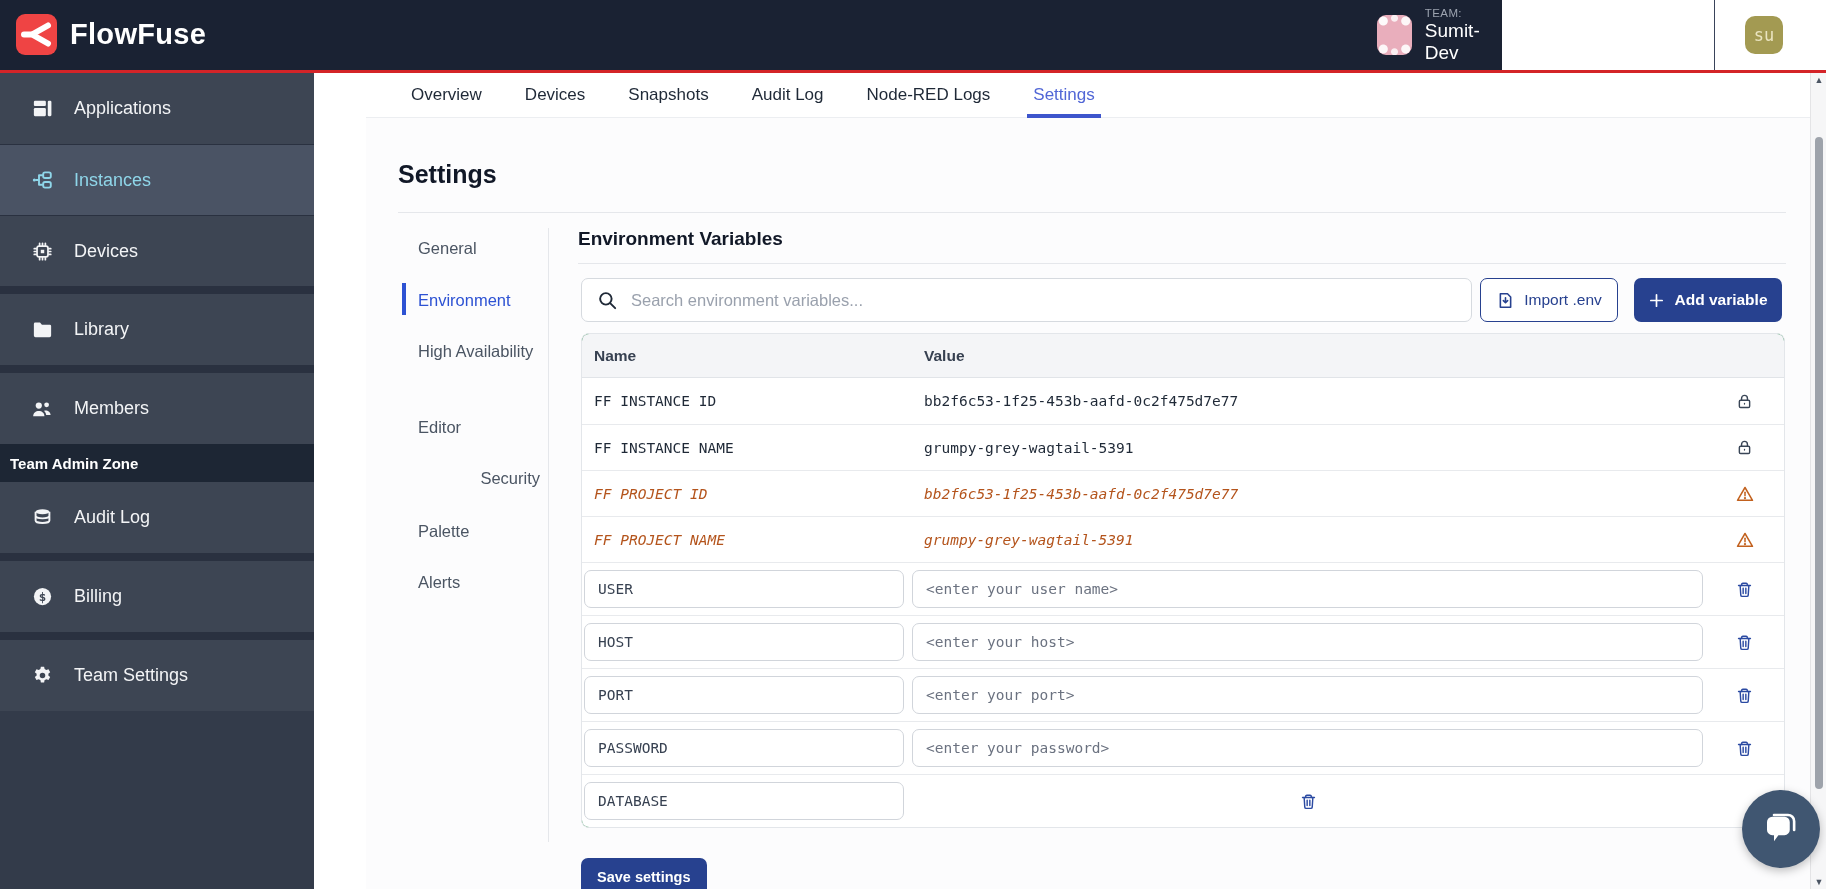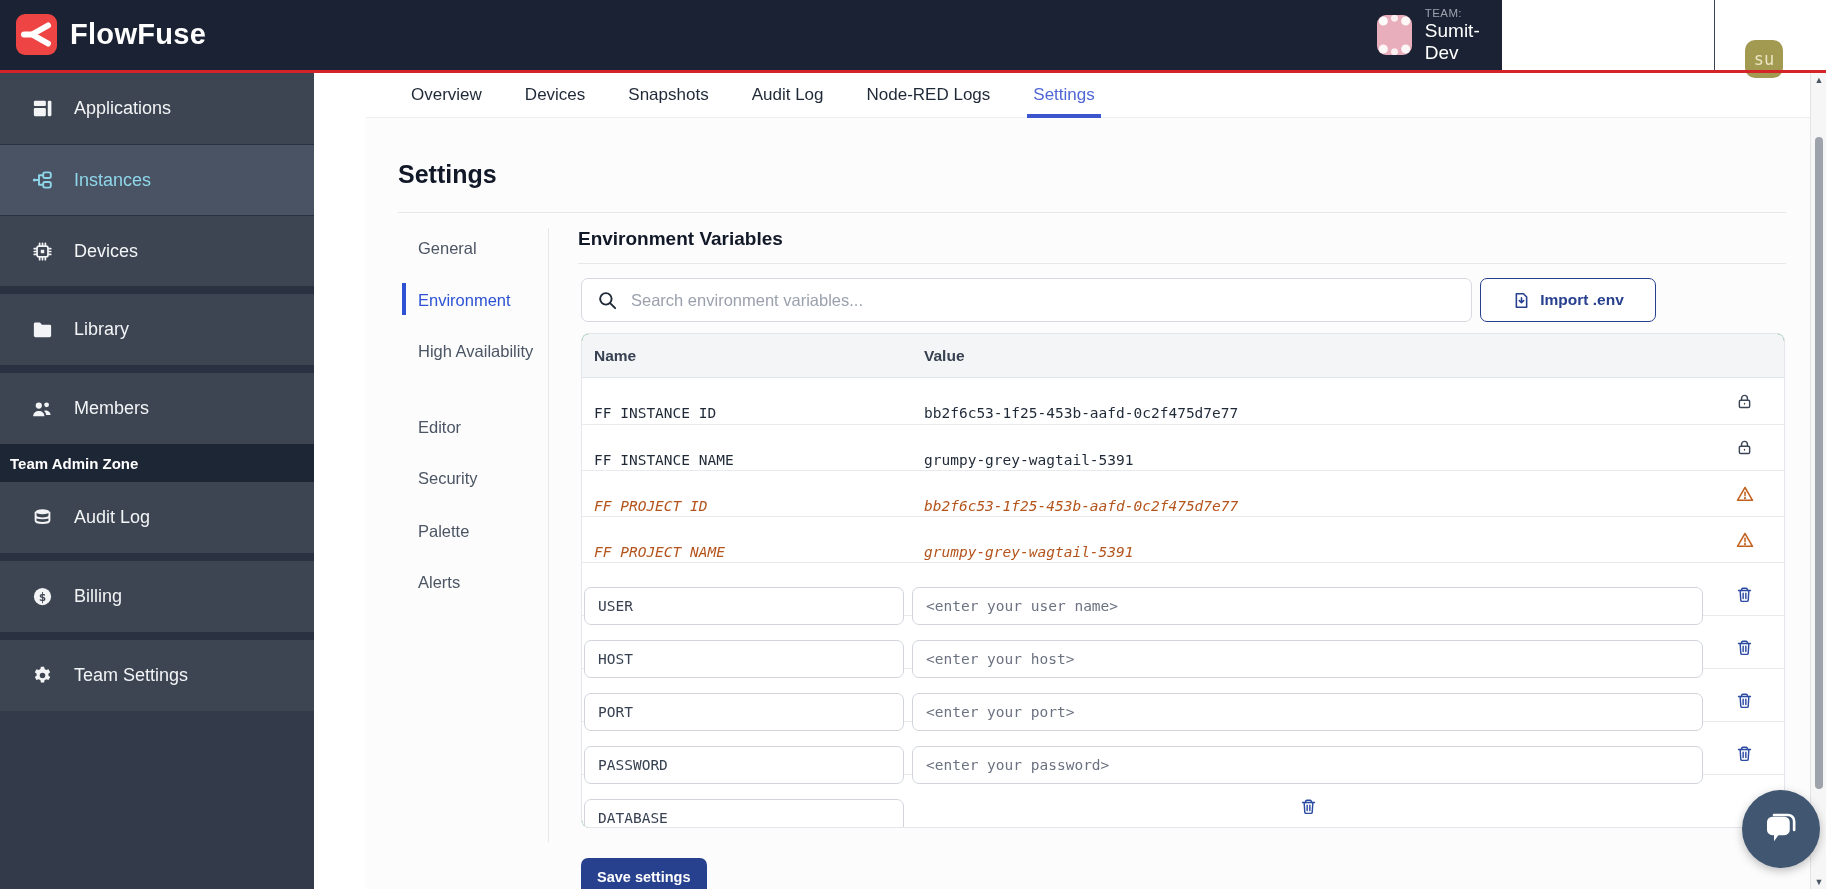--- a/index.html
+++ b/index.html
@@ -1,19 +1,19 @@
 <!DOCTYPE html>
 <html><head>
 <meta charset="utf-8">
 <style>
   * { margin:0; padding:0; box-sizing:border-box; }
   html,body { width:1826px; height:889px; overflow:hidden; background:#fff;
               font-family:"Liberation Sans", sans-serif; }
   #app { position:relative; width:1826px; height:889px; overflow:hidden; }
-  .mono { font-family:"DejaVu Sans Mono","Liberation Mono",monospace;margin-top:24px; }
+  .mono { font-family:"DejaVu Sans Mono","Liberation Mono",monospace; }
 
   
   .header { position:absolute; left:0; top:0; width:1502px; height:70px; background:#1A2233; z-index:30; }
   .redline { position:absolute; left:0; top:70px; width:1826px; height:3px; background:#D42428; z-index:31; }
   .logo-wrap { position:absolute; left:16px; top:14px; display:flex; align-items:center; gap:13px; }
   .logo-mark { width:41px; height:41px; border-radius:9px; background:#EF4444; display:flex; align-items:center; justify-content:center; }
   .logo-text { color:#fff; font-size:29px; font-weight:700; letter-spacing:.3px; }
   .team-box { position:absolute; left:1377px; top:0; height:70px; display:flex; align-items:center; gap:13px; cursor:pointer; }
   .team-avatar { width:40px; height:40px; border-radius:9px;
     background:
@@ -63,22 +63,22 @@
 
   .env-heading { position:absolute; left:212px; top:110px; font-size:19px; font-weight:700; color:#111827; }
   .env-divider { position:absolute; left:212px; top:145px; width:1208px; height:1px; background:#E5E7EB; }
 
   .search-box { position:absolute; left:215px; top:160px; width:891px; height:44px; background:#fff;
                 border:1px solid #D6DADF; border-radius:7px; display:flex; align-items:center; padding-left:14px; gap:12px; }
   .search-box input { border:none; outline:none; flex:1; font-size:16.5px; color:#1F2937; background:transparent;
                       font-family:"Liberation Sans",sans-serif; }
   .search-box input::placeholder { color:#9AA1AD; }
 
-  .btn-outline { position:absolute; left:1114px; top:160px; width:176px; height:44px; background:#fff;
-                 border:1.6px solid #27418F; border-radius:7px; color:#27418F; font-weight:700; font-size:15.5px;
+  .btn-outline { position:absolute; left:1114px; top:160px; width:138px; height:44px; background:#fff;
+                 border:1.6px solid #27418F; border-radius:7px; color:#27418F; font-weight:400; font-size:15.5px;
                  display:flex; align-items:center; justify-content:center; gap:9px; cursor:pointer; }
   .btn-solid { position:absolute; left:1268px; top:160px; width:148px; height:44px; background:#27418F;
                border:none; border-radius:7px; color:#fff; font-weight:700; font-size:15.5px;
                display:flex; align-items:center; justify-content:center; gap:9px; cursor:pointer; }
 
   
   .env-table { position:absolute; left:215px; top:215px; width:1204px; background:#15803d;
                border:1px solid #E3E6EA; border-radius:8px; overflow:hidden; }
   .thead { display:grid; grid-template-columns:330px 1fr 79px; height:44px; align-items:center;
            background:#F4F5F7; border-bottom:1px solid #E1E4E8; }
@@ -244,21 +244,21 @@
 
   <div class="content">
     <div class="page-title">Settings</div>
     <div class="title-divider"></div>
 
     <div class="subnav-bar"></div>
     <div class="subnav-item" style="top:118px;">General</div>
     <div class="subnav-item active" style="top:170px;">Environment</div>
     <div class="subnav-item" style="top:221px;">High Availability</div>
     <div class="subnav-item" style="top:297px;">Editor</div>
-    <div class="subnav-item" style="top:348px;">Security</div>
+    <div class="subnav-item" style="top:348px;text-align:right;">Security</div>
     <div class="subnav-item" style="top:401px;">Palette</div>
     <div class="subnav-item" style="top:452px;">Alerts</div>
     <div class="v-divider"></div>
 
     <div class="env-heading">Environment Variables</div>
     <div class="env-divider"></div>
 
     <div class="search-box">
       <span style="display:flex;">
         <svg width="23" height="23" viewBox="0 0 24 24" fill="none" stroke="#1F2937" stroke-width="2" stroke-linecap="round">
@@ -270,20 +270,28 @@
     </div>
 
     <button class="btn-outline">
       <span style="display:flex;">
         <svg width="19" height="19" viewBox="0 0 24 24" fill="none" stroke="#27418F" stroke-width="2" stroke-linecap="round" stroke-linejoin="round">
             <path d="M5.5 3.5h9l4 4v13h-13z"></path>
             <path d="M12 8.5v6M9.3 12.2 12 14.8l2.7-2.6"></path>
           </svg>
       </span>
       <span>Import .env</span>
+    </button>
+    <button class="btn-solid">
+      <span style="display:flex;">
+        <svg width="17" height="17" viewBox="0 0 24 24" stroke="#fff" stroke-width="2.4" stroke-linecap="round">
+            <path d="M12 4v16M4 12h16"></path>
+          </svg>
+      </span>
+      <span>Add variable</span>
     </button>
 
     <div class="env-table">
       <div class="thead">
         <div class="th">Name</div>
         <div class="th">Value</div>
         <div class="th"></div>
       </div>
 
       <div class="trow">

